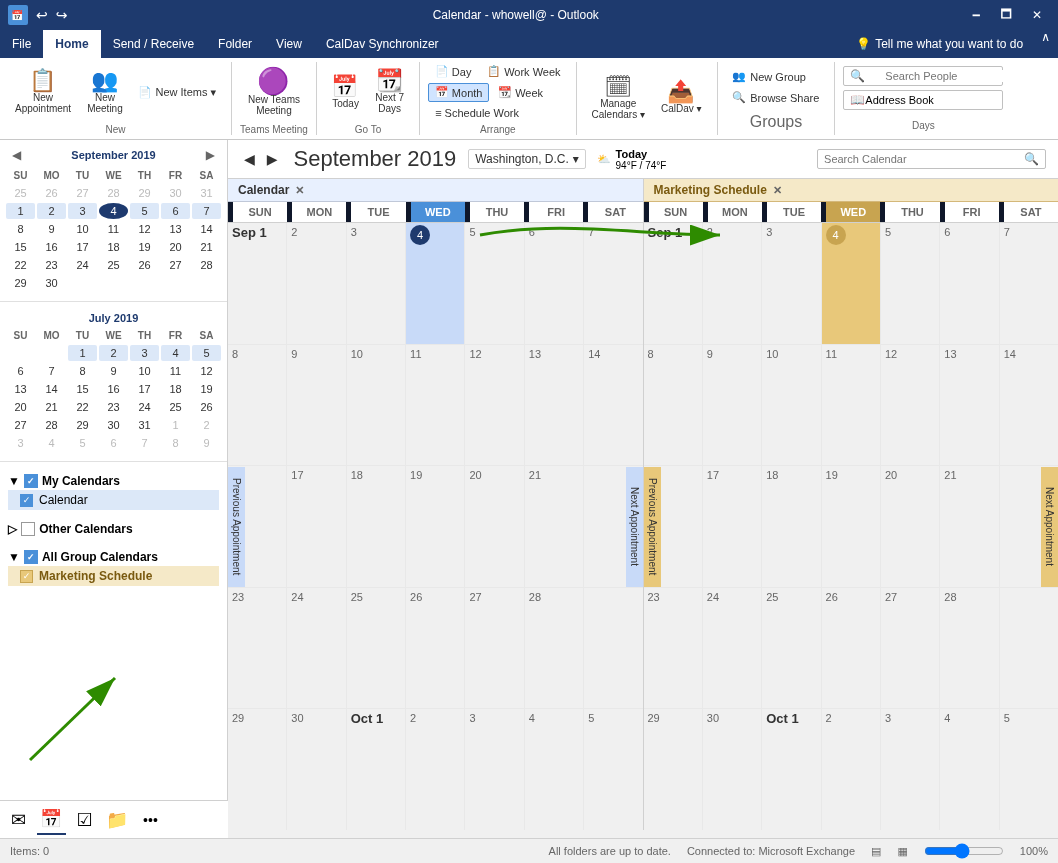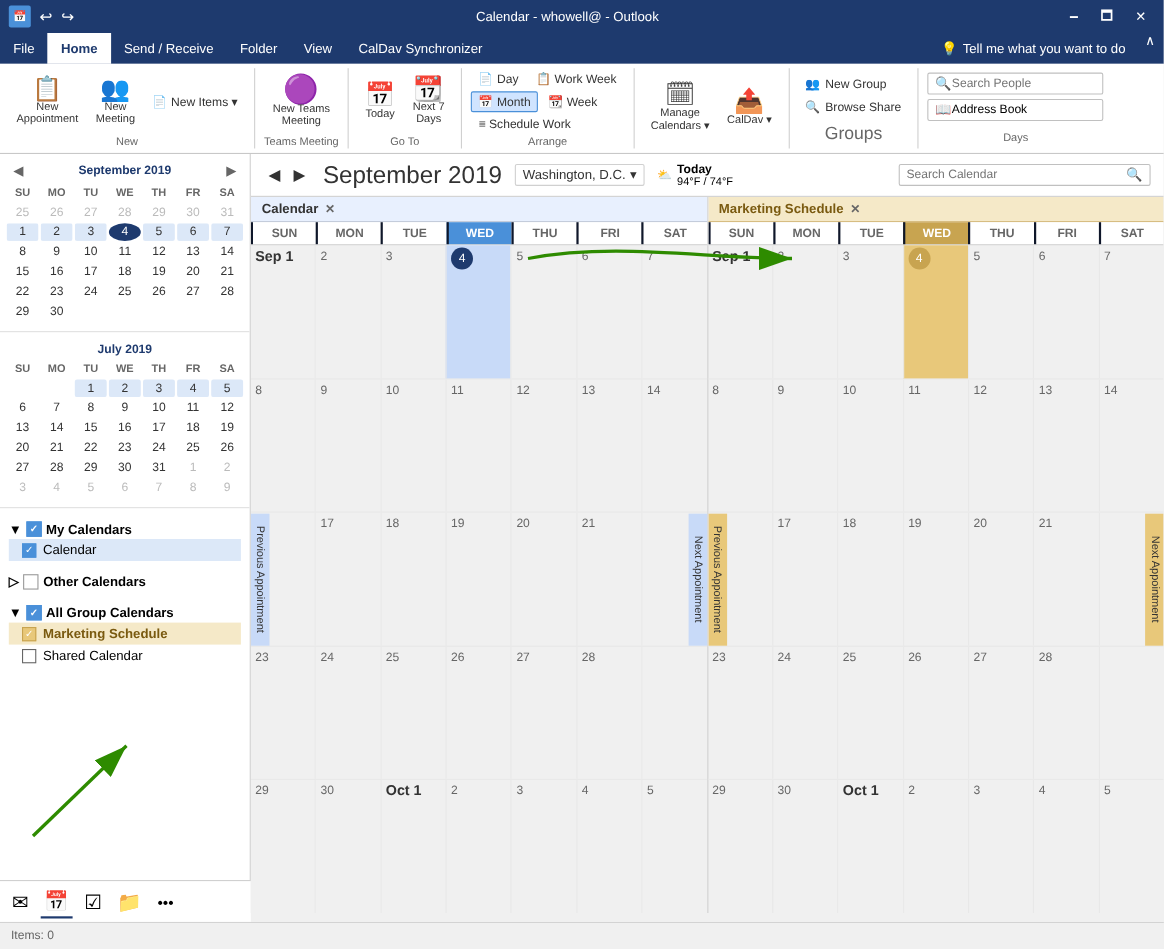--- a/index.html
+++ b/index.html
@@ -27,21 +27,21 @@
     .ribbon-btn .btn-icon { font-size: 22px; line-height: 1; }
     .ribbon-btn .btn-label { font-size: 10px; text-align: center; }
     .ribbon-btn-small { display: flex; flex-direction: column; align-items: center; padding: 2px 4px; cursor: pointer; border: 1px solid transparent; border-radius: 2px; font-size: 10px; color: #333; }
     .arrange-row { display: flex; gap: 2px; }
     .arrange-btn { padding: 2px 6px; cursor: pointer; border: 1px solid transparent; border-radius: 2px; font-size: 11px; color: #333; display: flex; align-items: center; gap: 3px; }
     .arrange-btn.active { background: #d0e4ff; border-color: #4a90d9; }
     .group-btn { display: flex; align-items: center; gap: 4px; padding: 3px 6px; cursor: pointer; border: 1px solid transparent; border-radius: 2px; font-size: 11px; color: #333; }
 
     .find-section { display: flex; flex-direction: column; gap: 4px; padding: 4px 8px; }
     .search-box { display: flex; align-items: center; border: 1px solid #c0c0c0; border-radius: 2px; padding: 2px 6px; background: white; width: 160px; }
-    .search-box input { border: none; outline: none; font-size: 11px; width: 130px; }
+    .search-box input { border: none; outline: none; font-size: 11px; width: 130px; margin-left: 20px; }
 
     
     .sidebar { width: 228px; background: white; border-right: 1px solid #d0d0d0; overflow-y: auto; padding-bottom: 40px; }
 
     
     .mini-cal { padding: 4px; }
     .mini-cal-header { display: flex; align-items: center; justify-content: space-between; padding: 2px 4px; }
     .mini-cal-title { font-size: 11px; font-weight: bold; color: #1e3a6e; }
     .mini-cal-nav { cursor: pointer; color: #666; font-size: 12px; border: none; background: none; padding: 2px 4px; }
     .mini-cal-grid { width: 100%; }
@@ -75,21 +75,21 @@
     
     .dual-cal { display: flex; flex: 1; overflow: hidden; }
     .single-cal { flex: 1; border-right: 1px solid #d0d0d0; display: flex; flex-direction: column; overflow: hidden; }
     .single-cal:last-child { border-right: none; }
 
     
     .cal-tab { display: flex; align-items: center; padding: 4px 10px; background: #e8f0fe; border-bottom: 1px solid #c0c8d8; font-size: 12px; font-weight: bold; color: #333; }
     .cal-tab.marketing { background: #f5e9c8; border-bottom-color: #d4b87a; color: #7a5a10; }
     .cal-tab-close { margin-left: 6px; cursor: pointer; color: #666; font-size: 11px; }
     .cal-grid-header { display: flex; background: white; border-bottom: 1px solid #d0d0d0; }
-    .cal-grid-header-cell { flex: 1; text-align: center; padding: 4px; font-size: 11px; font-weight: bold; color: #666; border-left: 2px solid #0f172a; }
+    .cal-grid-header-cell { flex: 1; text-align: center; padding: 4px; font-size: 11px; font-weight: bold; color: #666; border-left: 5px solid #0f172a; }
     .cal-grid-header-cell.wed { background: #4a90d9; color: white; }
     .cal-grid-header-cell.marketing-wed { background: #c8a450; color: white; }
 
     .cal-grid-body { flex: 1; display: flex; flex-direction: column; }
     .cal-week { flex: 1; display: flex; border-bottom: 1px solid #e8e8e8; }
     .cal-week:last-child { border-bottom: none; }
     .cal-cell { flex: 1; border-left: 1px solid #e8e8e8; padding: 2px 4px; font-size: 12px; position: relative; min-height: 70px; }
     .cal-cell:first-child { border-left: none; }
     .cal-cell.today { background: #c8daf8; }
     .cal-cell.marketing-today { background: #e8c87a; }
@@ -444,24 +444,20 @@
     <div class="cal-section">
       <div class="cal-section-header">
         <span>▼</span>
         <span style="display:inline-flex;align-items:center;justify-content:center;width:14px;height:14px;border:1px solid #4a90d9;background:#4a90d9;color:white;font-size:9px;">✓</span>
         <span>All Group Calendars</span>
       </div>
       <div class="cal-item selected" style="background:#f5e9c8;">
         <span class="cal-checkbox checked-marketing">✓</span>
         <span style="font-weight:bold;color:#7a5a10;">Marketing Schedule</span>
       </div>
-      <div class="cal-item">
-        <span class="cal-checkbox"></span>
-        <span>Shared Calendar</span>
-      </div>
     </div>
   </div>
 
   <div class="cal-area">
 
     <div class="cal-header">
       <div class="cal-nav">
         <button class="cal-nav-btn">◀</button>
         <button class="cal-nav-btn">▶</button>
       </div>
@@ -646,20 +642,28 @@
 <div style="position:absolute;bottom:25px;left:0;width:228px;height:38px;background:white;border-top:1px solid #d0d0d0;display:flex;align-items:center;padding:0 8px;gap:8px;z-index:20;">
   <span style="font-size:18px;cursor:pointer;padding:3px;">✉</span>
   <span style="font-size:18px;cursor:pointer;padding:3px;color:#1e3a6e;border-bottom:2px solid #1e3a6e;">📅</span>
   <span style="font-size:18px;cursor:pointer;padding:3px;">☑</span>
   <span style="font-size:18px;cursor:pointer;padding:3px;">📁</span>
   <span style="font-size:14px;cursor:pointer;padding:3px;">•••</span>
 </div>
 
 <div class="status-bar">
   <span>Items: 0</span>
+  <div style="display:flex;align-items:center;gap:16px;">
+    <span>All folders are up to date.</span>
+    <span>Connected to: Microsoft Exchange</span>
+    <span style="cursor:pointer;">▤</span>
+    <span style="cursor:pointer;">▦</span>
+    <input type="range" class="zoom-slider" min="10" max="200" value="100" style="width: 80px;">
+    <span>100%</span>
+  </div>
 </div>
 
 <svg style="position:fixed;top:0;left:0;width:1058px;height:863px;pointer-events:none;z-index:200;">
 
   <defs>
     <marker id="arrowhead1" markerWidth="10" markerHeight="7" refX="10" refY="3.5" orient="auto">
       <polygon points="0 0, 10 3.5, 0 7" fill="#2e8b00"></polygon>
     </marker>
     <marker id="arrowhead2" markerWidth="10" markerHeight="7" refX="10" refY="3.5" orient="auto">
       <polygon points="0 0, 10 3.5, 0 7" fill="#2e8b00"></polygon>

